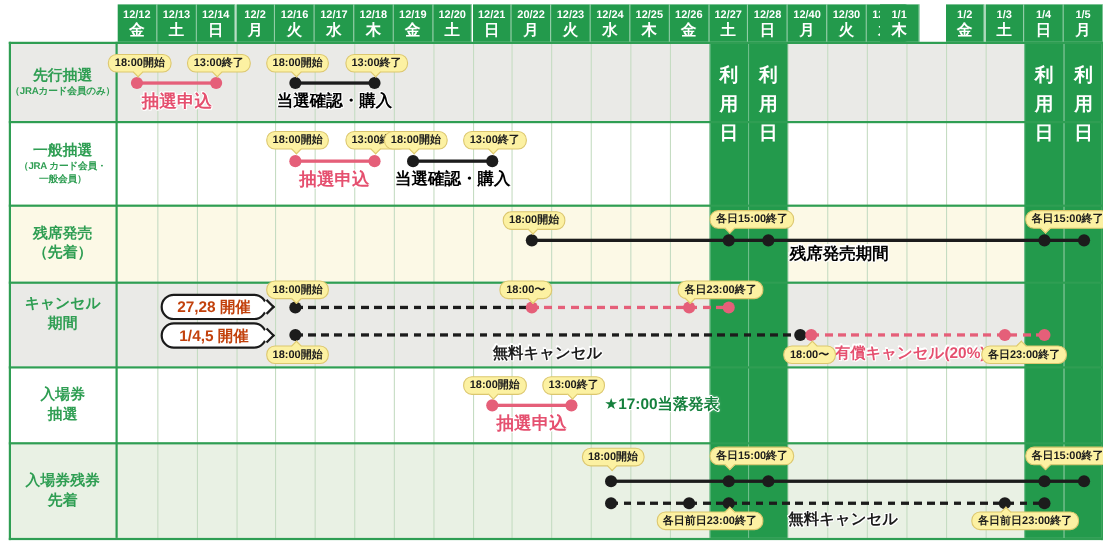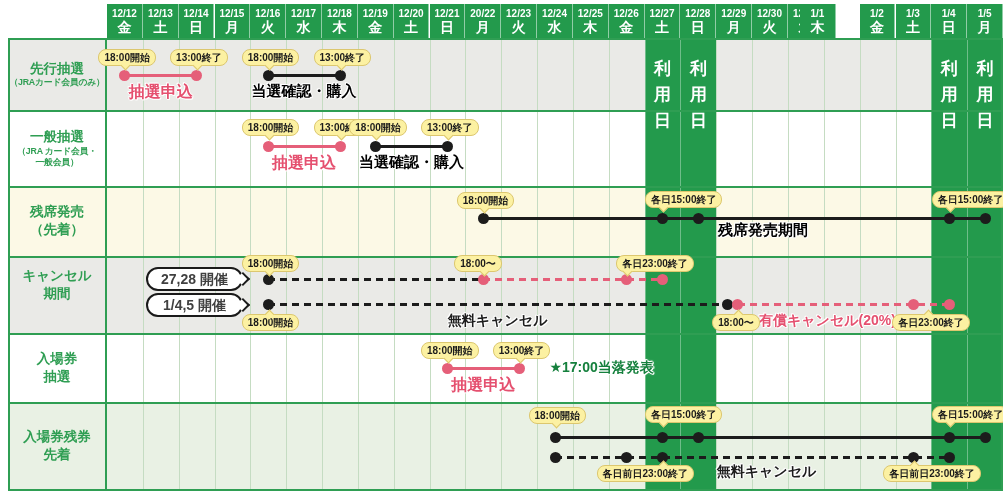--- a/index.html
+++ b/index.html
@@ -28,21 +28,21 @@
   .callout.dirup .tail{top:-4px;border-left:1px solid #dcc76f;border-top:1px solid #dcc76f;}
   .lbl{position:absolute;transform:translateX(-50%);white-space:nowrap;font-weight:bold;z-index:7;
        text-shadow:-1px 0 #fff,1px 0 #fff,0 -1px #fff,0 1px #fff,1px 1px #fff,-1px -1px #fff;}
   .lbl.pink-lg{color:#e5506f;font-size:16px;}
   .lbl.black-lg{color:#000000;font-size:15px;}
   .lbl.black-md{color:#1c1c1c;font-size:14px;}
   .lbl.pink-md{color:#e5506f;font-size:14px;}
   .lbl.pink-star{color:#15803d;font-size:14px;
        text-shadow:-1px 0 #fff,1px 0 #fff,0 -1px #fff,0 1px #fff,1px 1px #fff,-1px -1px #fff,0 0 3px #fff;}
   .bubble{position:absolute;background:#fff;border:2px solid #1a1a1a;border-radius:13px;width:97px;height:24px;
-          text-align:center;font-size:14px;font-weight:bold;color:#404040;line-height:20px;z-index:7;}
+          text-align:center;font-size:14px;font-weight:bold;color:#c2410c;line-height:20px;z-index:7;}
   .bubble .bt{position:absolute;right:-7px;top:50%;width:10px;height:10px;margin-top:-5px;background:#fff;
           border-top:2px solid #1a1a1a;border-right:2px solid #1a1a1a;transform:rotate(45deg);}
 </style>
 </head>
 <body>
 
 <div id="chart">
     <div class="rowbg" style="top: 38px; height: 72px; background: rgb(234, 234, 231);"></div>
     <div class="rowbg" style="top: 110px; height: 76px; background: rgb(255, 255, 255);"></div>
     <div class="rowbg" style="top: 186px; height: 70px; background: rgb(252, 249, 230);"></div>
@@ -103,21 +103,21 @@
     </div>
     <div class="hcell" style="left: 143px; width: 35.8px;">
       <div class="hdate">12/13</div>
       <div class="hdow">土</div>
     </div>
     <div class="hcell" style="left: 178.7px; width: 35.8px;">
       <div class="hdate">12/14</div>
       <div class="hdow">日</div>
     </div>
     <div class="hcell" style="left: 214.5px; width: 35.8px;">
-      <div class="hdate">12/15</div>
+      <div class="hdate">12/2</div>
       <div class="hdow">月</div>
     </div>
     <div class="hcell" style="left: 250.4px; width: 35.8px;">
       <div class="hdate">12/16</div>
       <div class="hdow">火</div>
     </div>
     <div class="hcell" style="left: 286.2px; width: 35.8px;">
       <div class="hdate">12/17</div>
       <div class="hdow">水</div>
     </div>
@@ -159,21 +159,21 @@
     </div>
     <div class="hcell" style="left: 644.6px; width: 35.8px;">
       <div class="hdate">12/27</div>
       <div class="hdow">土</div>
     </div>
     <div class="hcell" style="left: 680.4px; width: 35.8px;">
       <div class="hdate">12/28</div>
       <div class="hdow">日</div>
     </div>
     <div class="hcell" style="left: 716.3px; width: 35.8px;">
-      <div class="hdate">12/29</div>
+      <div class="hdate">12/40</div>
       <div class="hdow">月</div>
     </div>
     <div class="hcell" style="left: 752.1px; width: 35.8px;">
       <div class="hdate">12/30</div>
       <div class="hdow">火</div>
     </div>
     <div class="hcell" style="left: 788px; width: 35.8px; text-align: right;">
       <div class="hdate">12/31</div>
       <div class="hdow">水</div>
     </div>

